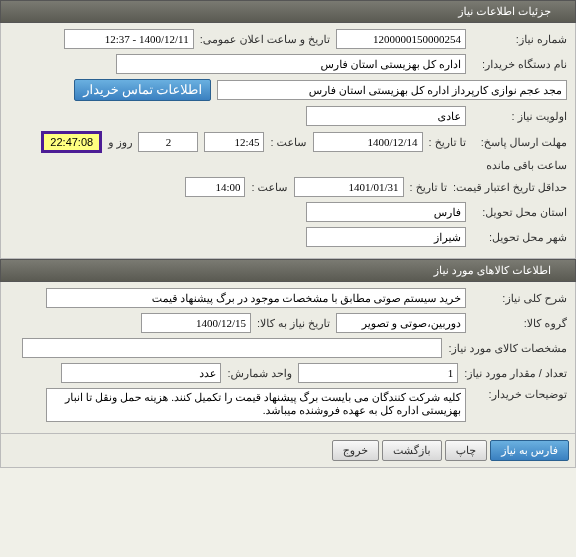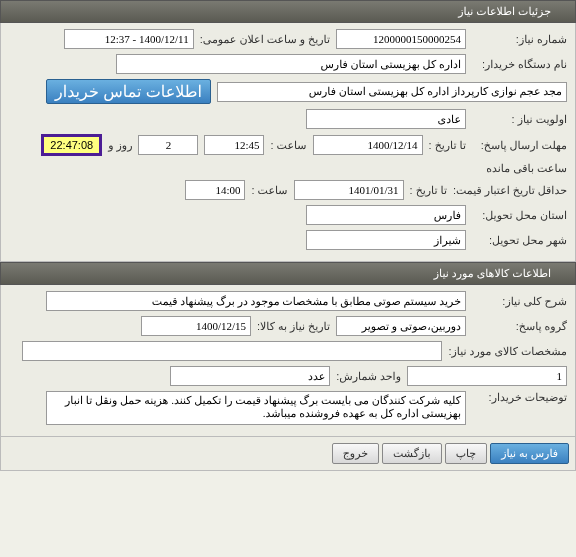--- a/index.html
+++ b/index.html
@@ -51,22 +51,22 @@
 .w110 { width: 110px; }
 .w130 { width: 130px; }
 .w160 { width: 160px; }
 .w350 { width: 350px; }
 .w420 { width: 420px; }
 .btn-link {
   background: linear-gradient(#6ab0e0, #3a80c0);
   color: #fff;
   border: 1px solid #2a6090;
   padding: 2px 8px;
-  font-size: 16px;
-  font-family: Liberation Sans, sans-serif;
+  font-size: 13px;
+  font-family: Liberation Serif, serif;
   cursor: pointer;
   border-radius: 2px;
 }
 .time-box {
   background: #ffff80;
   border: 3px solid #4c1d95;
   padding: 2px 6px;
   font-size: 11px;
   display: inline-block;
 }
@@ -157,32 +157,33 @@
   <span>اطلاعات کالاهای مورد نیاز</span>
 </div>
 <div class="form-body">
 
   <div class="row">
     <span class="label">شرح کلی نیاز:</span>
     <input type="text" class="text-input w420" value="خرید سیستم صوتی مطابق با مشخصات موجود در برگ پیشنهاد قیمت" style="">
   </div>
 
   <div class="row">
-    <span class="label">گروه پاسخ:</span>
+    <span class="label">گروه کالا:</span>
     <input type="text" class="text-input w130" value="دوربین،صوتی و تصویر" style="">
     <span class="label label-sm">تاریخ نیاز به کالا:</span>
     <input type="text" class="text-input w110" value="1400/12/15" style="">
   </div>
 
   <div class="row">
     <span class="label">مشخصات کالای مورد نیاز:</span>
     <input type="text" class="text-input w420" value="" style="">
   </div>
 
   <div class="row">
+    <span class="label">تعداد / مقدار مورد نیاز:</span>
     <input type="text" class="text-input w160" value="1" style="">
     <span class="label label-sm">واحد شمارش:</span>
     <input type="text" class="text-input w160" value="عدد" style="">
   </div>
 
   <div class="row" style="align-items:flex-start">
     <span class="label">توضیحات خریدار:</span>
     <textarea class="text-input w420" style="">کلیه شرکت کنندگان می بایست برگ پیشنهاد قیمت را تکمیل کنند. هزینه حمل ونقل تا انبار بهزیستی اداره کل به عهده فروشنده میباشد.</textarea>
   </div>
 

